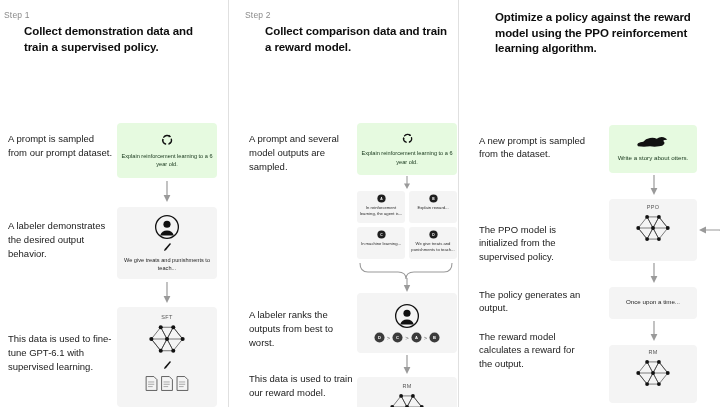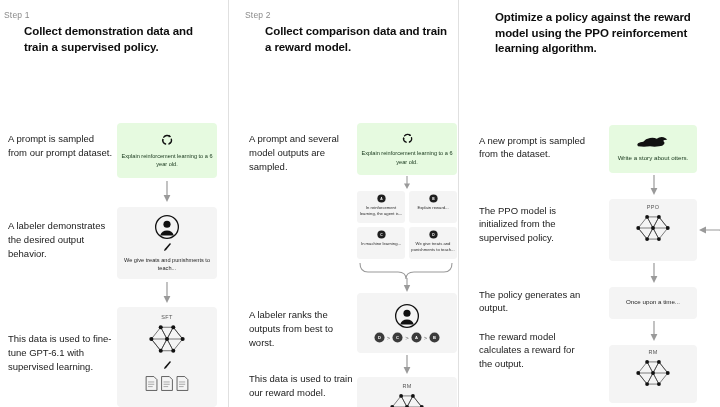--- a/index.html
+++ b/index.html
@@ -383,21 +383,21 @@
 
     </div>
   </div>
 
   <div class="column col3">
     <div class="step-title" style="width:215px">Optimize a policy against the reward model using the PPO reinforcement learning algorithm.</div>
 
     <div class="body-col">
 
       <div class="caption" style="top:68px">A new prompt is sampled from the dataset.</div>
-      <div class="caption" style="top:138px">The PPO model is initialized from the supervised policy.</div>
+      <div class="caption" style="top:157px">The PPO model is initialized from the supervised policy.</div>
       <div class="caption" style="top:222px">The policy generates an output.</div>
       <div class="caption" style="top:264px">The reward model calculates a reward for the output.</div>
 
       <div class="node green" style="left:134px; top:68px; width:88px; height:48px;">
         <div class="center-stack">
           <span>
             <svg width="36" height="15" viewBox="0 0 48 20">
               <path d="M4 15 q-2 -2 0 -4 q3 -2 7 -2 q3 -4 9 -5 q5 -1 9 1 q4 -3 9 -2 q3 1 5 3 q-3 0 -5 2 q2 2 1 4 q-2 3 -7 3 q-6 1 -12 0 q-8 1 -16 0 z" fill="#111"></path>
               <circle cx="39" cy="7.5" r="0.9" fill="#fff"></circle>
             </svg>

